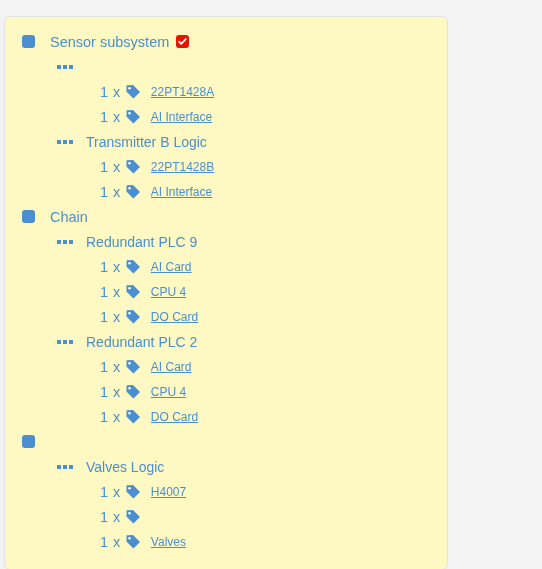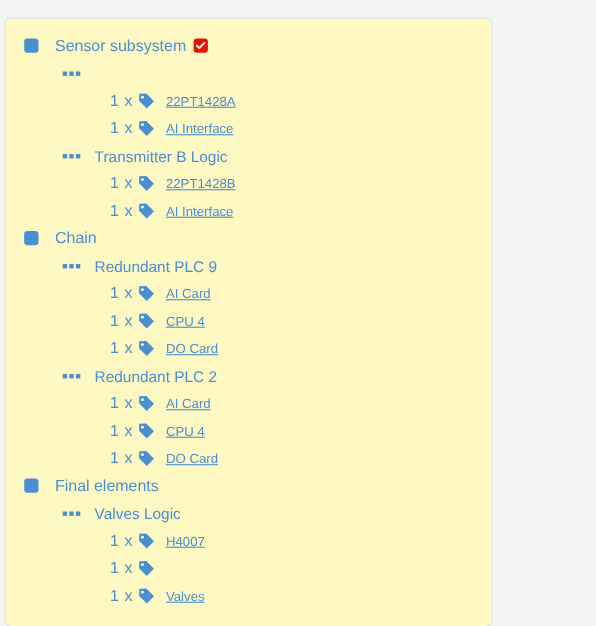--- a/index.html
+++ b/index.html
@@ -233,21 +233,20 @@
       <div class="row lvl3">
         <span class="qty">1 x</span>
         <span class="tag-icon"><svg viewBox="0 0 16 16" width="16" height="16">
             <path d="M1.6 1.3 L8.0 1.0 L15.0 8.0 L8.4 14.6 L1.4 7.6 Z" fill="#4a90d0"></path>
             <circle cx="4.5" cy="4.3" r="1.25" fill="#ffffff"></circle>
           </svg></span>
         <span class="label">DO Card</span>
       </div>
       <div class="row lvl1">
         <span class="sq-icon"></span>
-        <span class="label">Final elements</span>
       </div>
       <div class="row lvl2">
         <span class="dots-icon">
           <i></i>
           <i></i>
           <i></i>
         </span>
         <span class="label">Valves Logic</span>
       </div>
       <div class="row lvl3">

